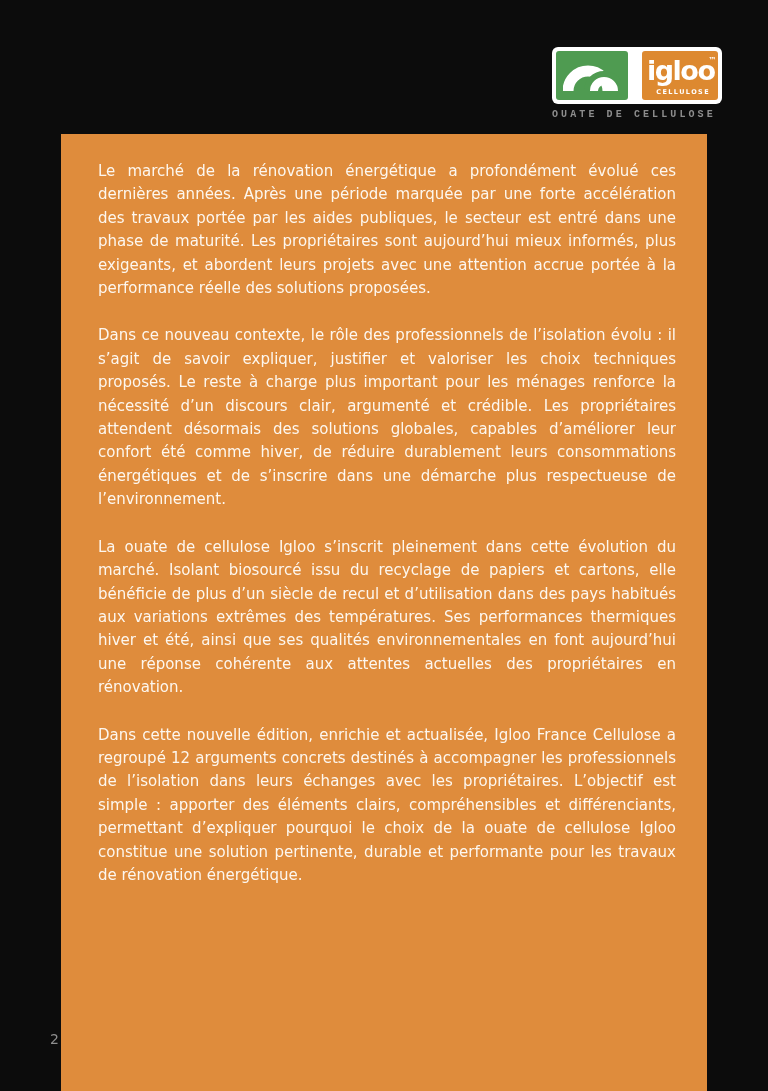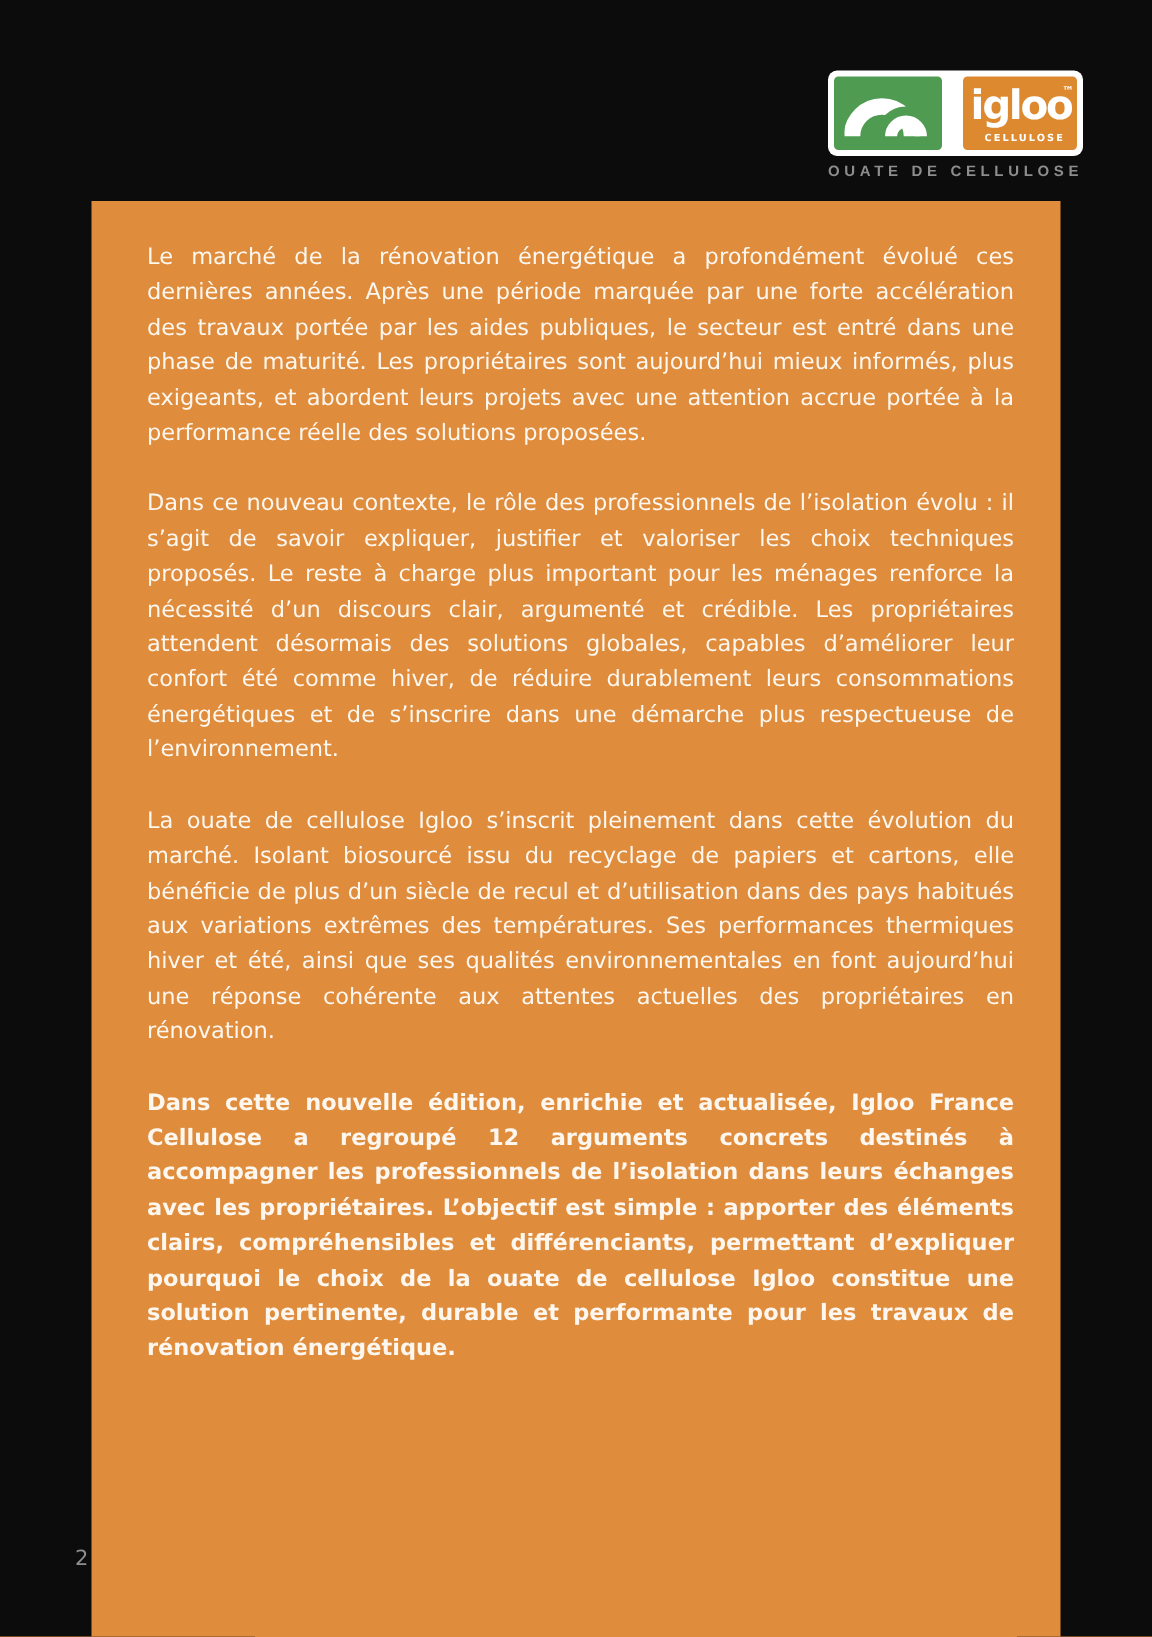--- a/index.html
+++ b/index.html
@@ -72,21 +72,21 @@
     font-weight: bold;
     letter-spacing: 1.4px;
   }
   .tagline {
     margin-top: 5px;
     color: #8d8d8d;
     font-size: 10px;
     font-weight: bold;
     letter-spacing: 3.1px;
     white-space: nowrap;
-    font-family: Liberation Sans, sans-serif;
+    font-family: Liberation Mono, monospace;
   }
 
   
   .content {
     position: absolute;
     left: 61px;
     top: 134px;
     width: 646px;
     height: 1021px;
     background: #df8c3c;
@@ -94,21 +94,21 @@
     padding: 26px 31px 0 37px;
   }
   .content p {
     margin: 0 0 24px 0;
     color: #fdf7ef;
     font-size: 15px;
     line-height: 23.4px;
     text-align: justify;
     text-justify: inter-word;
   }
-  .content p:last-child { margin-bottom: 0; font-weight: bold; }
+  .content p:last-child { margin-bottom: 0; }
 
   
   .page-num {
     position: absolute;
     left: 50px;
     top: 1031px;
     color: #8e8e8e;
     font-size: 14px;
   }
 </style>

